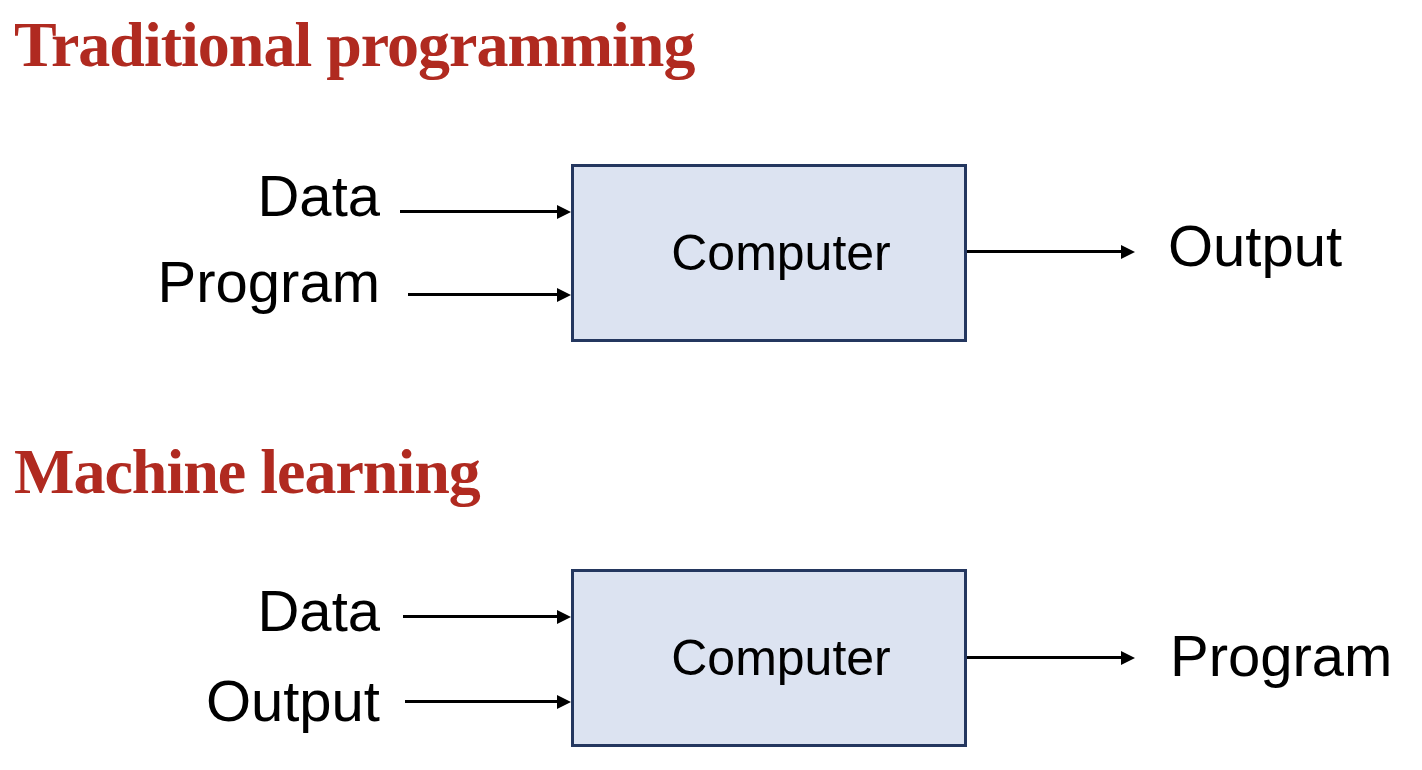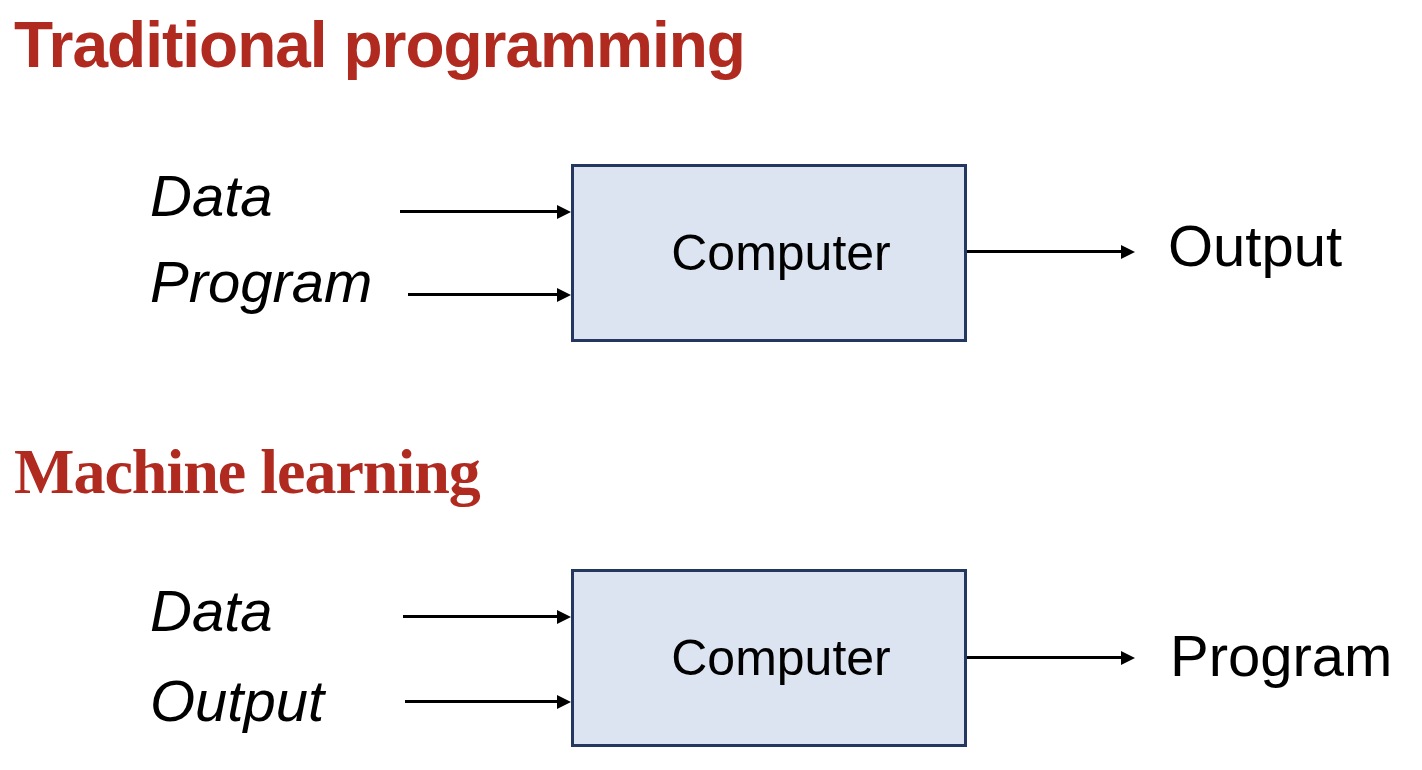--- a/index.html
+++ b/index.html
@@ -34,21 +34,21 @@
   }
   .io-label{
     position:absolute;
     font-size:58px;
     line-height:1;
     color:var(--label-color);
     white-space:nowrap;
   }
   .left-label{
     width:230px;
-    font-style:italic;
+    text-align:right;
   }
   .computer-box{
     position:absolute;
     width:390px;
     height:172px;
     background:var(--box-fill);
     border:3px solid var(--box-border);
     display:flex;
     align-items:center;
     justify-content:center;
@@ -73,21 +73,21 @@
     border-bottom:7px solid transparent;
     border-left:14px solid var(--arrow-color);
   }
 </style>
 </head>
 <body>
 
 <div class="canvas">
 
   <div>
-    <div class="section-title" style="top:13px;">Traditional programming</div>
+    <div class="section-title" style="top:13px;font-family:Liberation Serif, serif;">Traditional programming</div>
 
     <div class="io-label left-label" style="left:150px; top:167px;">Data</div>
     <div class="arrow-line" style="left:400px; top:210px; width:157px;"></div>
     <div class="arrow-head" style="left:557px; top:205px;"></div>
 
     <div class="io-label left-label" style="left:150px; top:253px;">Program</div>
     <div class="arrow-line" style="left:408px; top:293px; width:149px;"></div>
     <div class="arrow-head" style="left:557px; top:288px;"></div>
 
     <div class="computer-box" style="left:571px; top:164px;">

